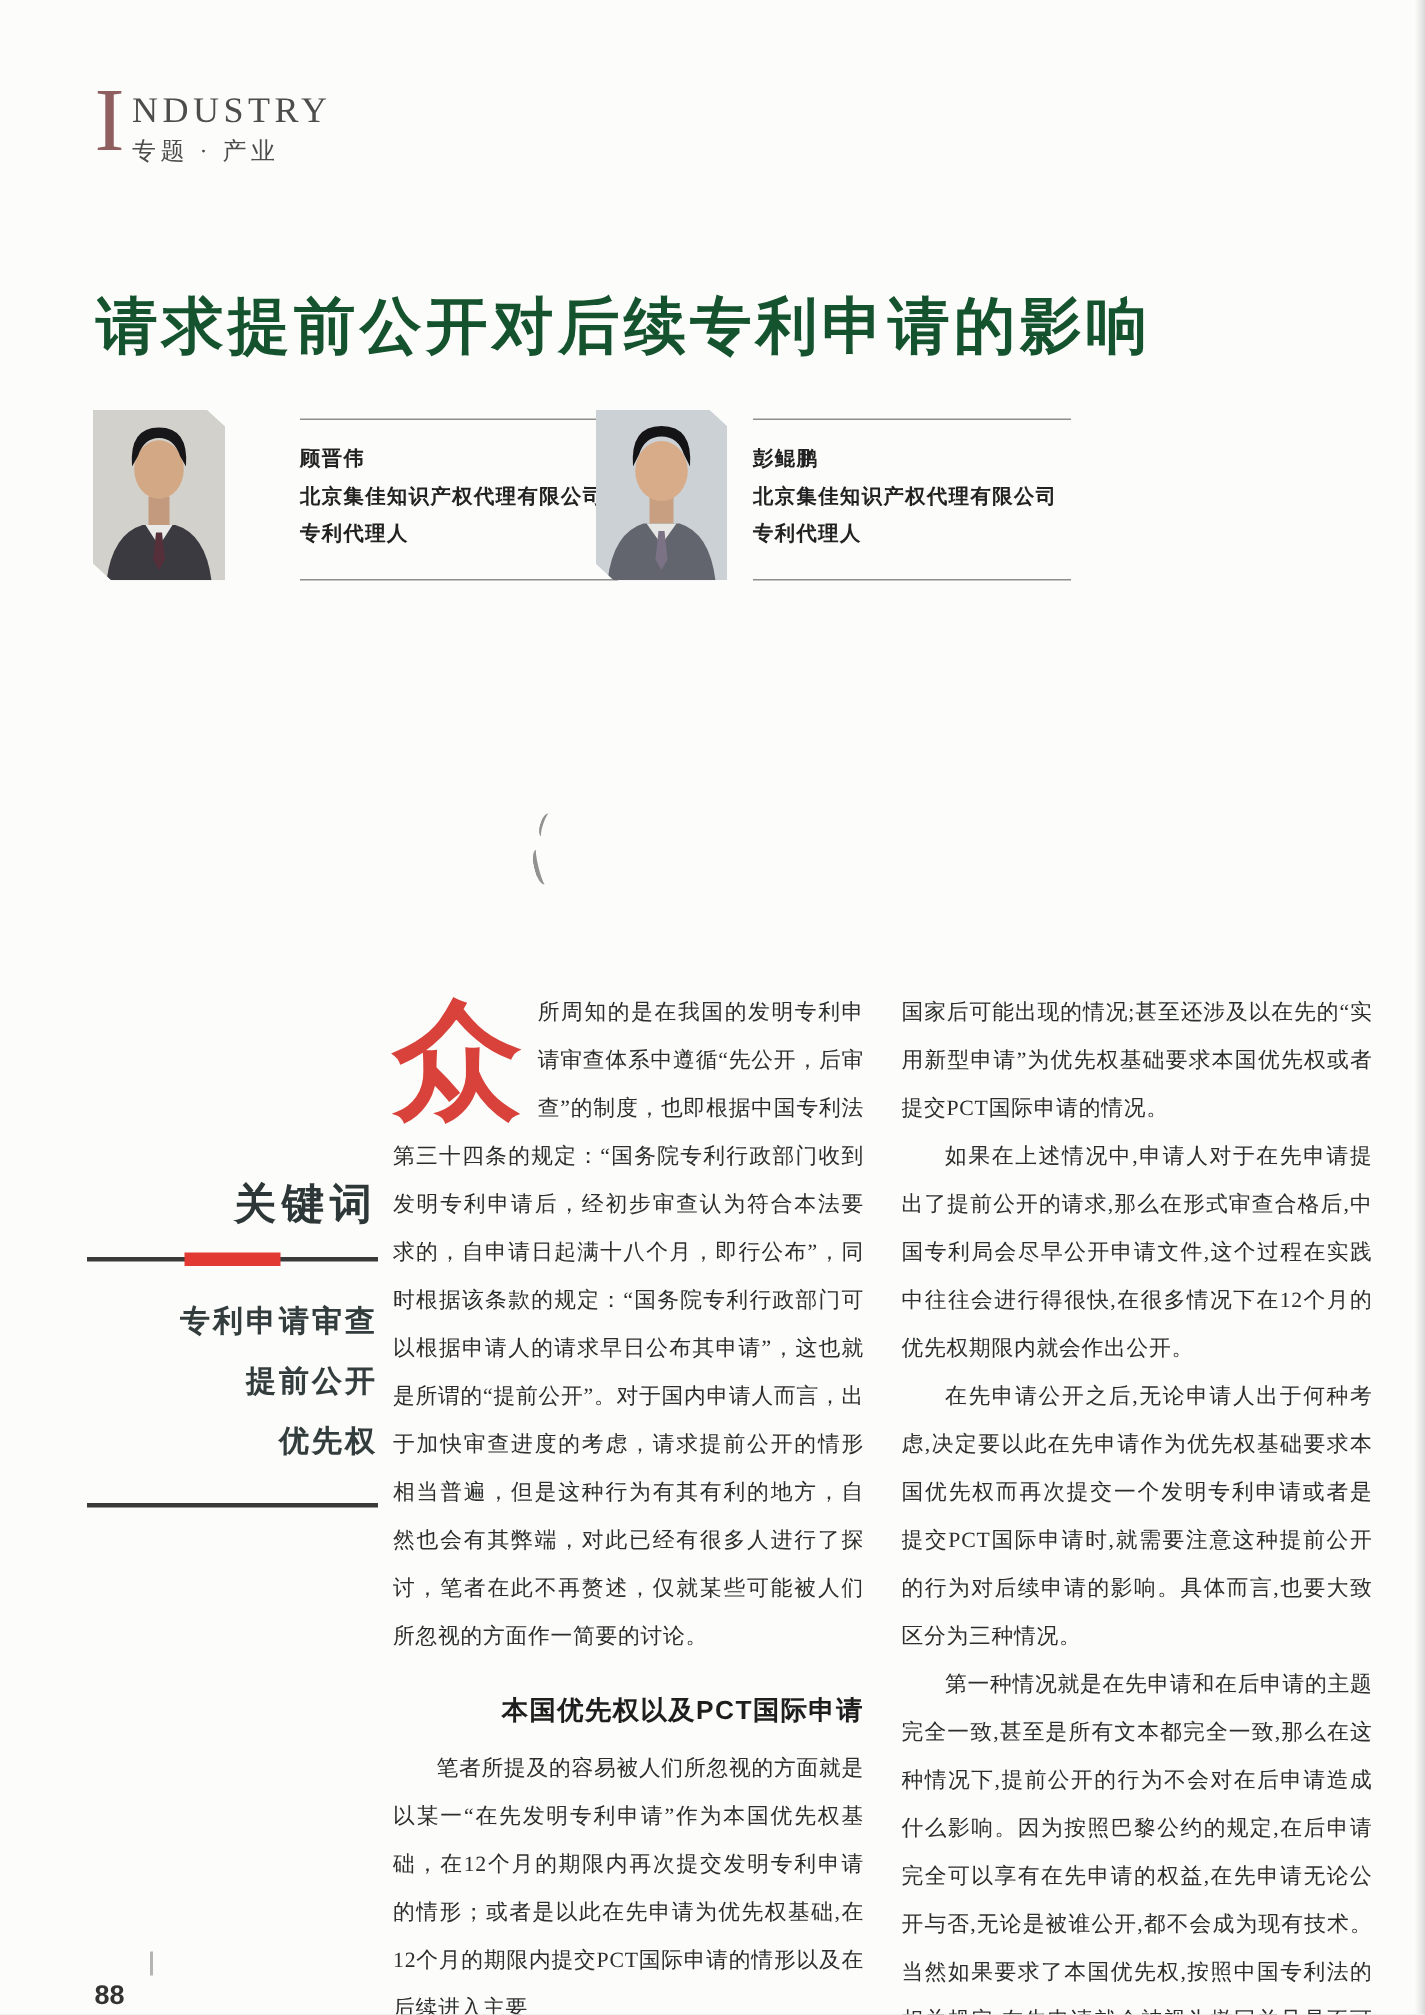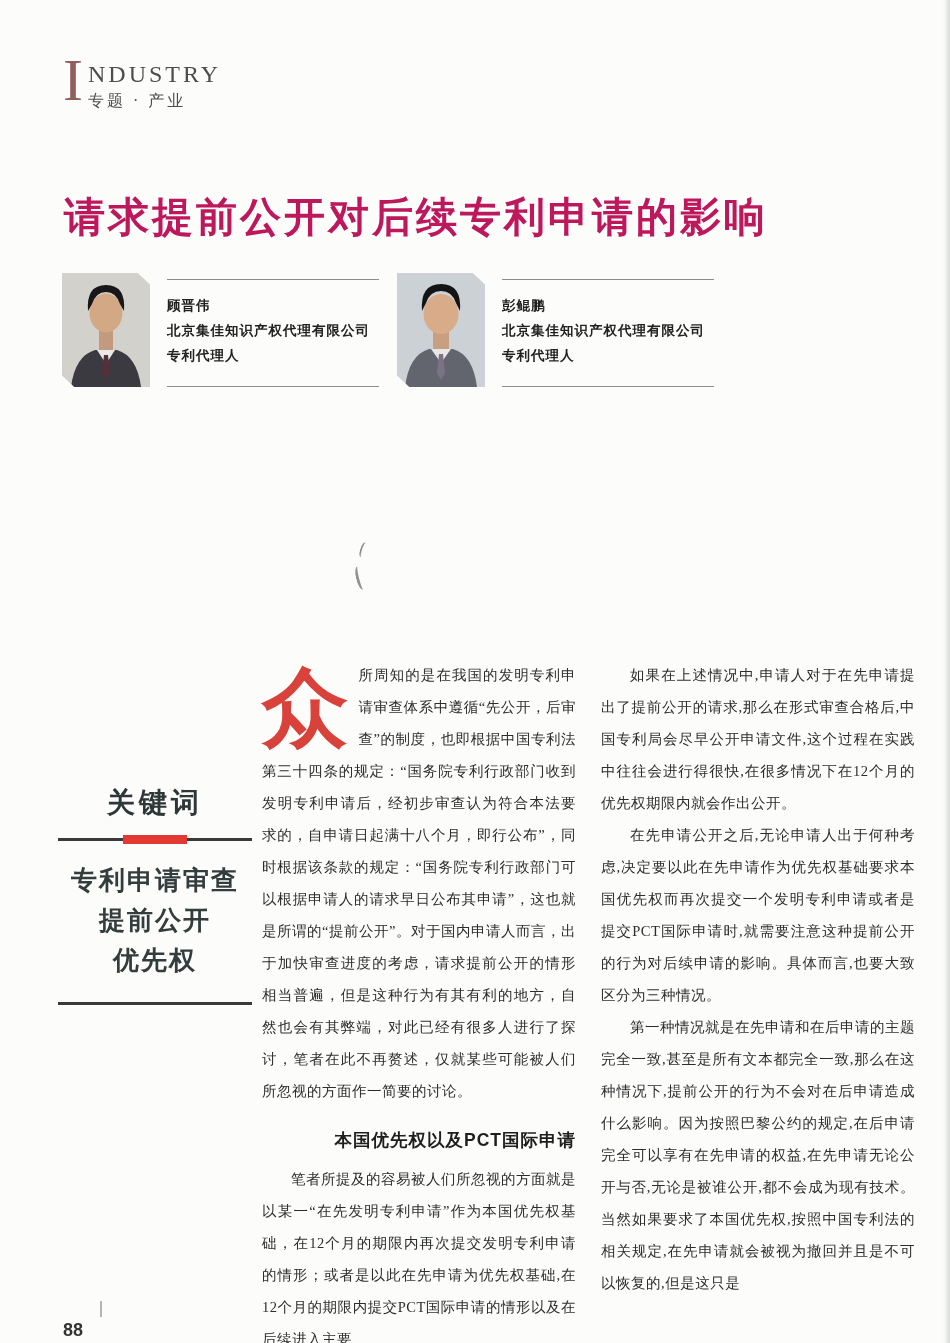--- a/index.html
+++ b/index.html
@@ -23,56 +23,56 @@
   .masthead-right { margin-left:5px; padding-top:5px; }
   .masthead-word {
     font-family:"Liberation Serif",serif; font-size:24px; letter-spacing:3px;
     color:#4d4d4d;
   }
   .masthead-sub { font-size:16px; color:#4d4d4d; letter-spacing:3px; margin-top:3px; }
   
   .article-title {
     position:absolute; left:64px; top:190px; width:820px;
     font-family:"Liberation Sans",sans-serif; font-weight:700;
-    font-size:41px; letter-spacing:3px; color:#be185d;
+    font-size:41px; letter-spacing:3px; color:#14532d;
   }
   
   .author { position:absolute; top:273px; display:flex; }
-  .author-1 { left:62px; }
+  .author-1 { left:62px;gap:33px; }
   .author-2 { left:397px; }
   .author-photo {
     width:88px; height:114px; flex:none; overflow:hidden;
     clip-path:polygon(0 0, 86% 0, 100% 10%, 100% 100%, 14% 100%, 0 90%);
   }
   .author-photo svg { display:block; width:100%; height:100%; }
   .author-meta {
     margin-left:17px; width:212px; margin-top:6px;
     border-top:1px solid #8e8e8e; border-bottom:1px solid #8e8e8e;
     padding:13px 0 12px;
   }
   .author-meta div {
     font-family:"Liberation Sans",sans-serif; font-weight:600;
     font-size:13.5px; line-height:25px; color:#222; letter-spacing:1px;
   }
   
-  .keywords { position:absolute; left:58px; top:784px; width:194px; text-align:center; }
+  .keywords { position:absolute; left:58px; top:784px; width:194px; text-align:right; }
   .keywords-heading {
     font-size:28px; font-weight:700; color:#2d3737; letter-spacing:4px;
   }
   .keywords-divider { position:relative; height:9px; margin-top:13px; }
   .keywords-divider .base {
     position:absolute; left:0; right:0; top:3px; height:3px; background:#3a3a3a;
   }
   .keywords-divider .accent {
     position:absolute; left:50%; transform:translateX(-50%);
     top:0; width:64px; height:9px; background:#e23a33;
   }
   .keywords-items { margin-top:17px; }
   .keywords-items div {
-    font-size:26px; font-weight:700; color:#333d3d; line-height:40px; letter-spacing:2px;
+    font-size:20px; font-weight:700; color:#333d3d; line-height:40px; letter-spacing:2px;
   }
   .keywords-rule-bottom { margin-top:21px; height:3px; background:#3a3a3a; }
   
   .col { position:absolute; top:659px; width:314px; }
   .col-1 { left:262px; }
   .col-2 { left:601px; }
   .col p {
     font-size:14.5px; line-height:32px; text-align:justify;
     color:#2c2e2e; letter-spacing:.5px;
   }
@@ -178,20 +178,21 @@
     <div class="keywords-rule-bottom"></div>
   </aside>
 
   <div class="col col-1">
     <p><span class="dropcap">众</span><span>所周知的是在我国的发明专利申请审查体系中遵循“先公开，后审查”的制度，也即根据中国专利法第三十四条的规定：“国务院专利行政部门收到发明专利申请后，经初步审查认为符合本法要求的，自申请日起满十八个月，即行公布”，同时根据该条款的规定：“国务院专利行政部门可以根据申请人的请求早日公布其申请”，这也就是所谓的“提前公开”。对于国内申请人而言，出于加快审查进度的考虑，请求提前公开的情形相当普遍，但是这种行为有其有利的地方，自然也会有其弊端，对此已经有很多人进行了探讨，笔者在此不再赘述，仅就某些可能被人们所忽视的方面作一简要的讨论。</span></p>
     <h2 class="section-heading">本国优先权以及PCT国际申请</h2>
     <p class="indent">笔者所提及的容易被人们所忽视的方面就是以某一“在先发明专利申请”作为本国优先权基础，在12个月的期限内再次提交发明专利申请的情形；或者是以此在先申请为优先权基础,在12个月的期限内提交PCT国际申请的情形以及在后续进入主要</p>
   </div>
 
   <div class="col col-2">
+    <p>国家后可能出现的情况;甚至还涉及以在先的“实用新型申请”为优先权基础要求本国优先权或者提交PCT国际申请的情况。</p>
     <p class="indent">如果在上述情况中,申请人对于在先申请提出了提前公开的请求,那么在形式审查合格后,中国专利局会尽早公开申请文件,这个过程在实践中往往会进行得很快,在很多情况下在12个月的优先权期限内就会作出公开。</p>
     <p class="indent">在先申请公开之后,无论申请人出于何种考虑,决定要以此在先申请作为优先权基础要求本国优先权而再次提交一个发明专利申请或者是提交PCT国际申请时,就需要注意这种提前公开的行为对后续申请的影响。具体而言,也要大致区分为三种情况。</p>
     <p class="indent">第一种情况就是在先申请和在后申请的主题完全一致,甚至是所有文本都完全一致,那么在这种情况下,提前公开的行为不会对在后申请造成什么影响。因为按照巴黎公约的规定,在后申请完全可以享有在先申请的权益,在先申请无论公开与否,无论是被谁公开,都不会成为现有技术。当然如果要求了本国优先权,按照中国专利法的相关规定,在先申请就会被视为撤回并且是不可以恢复的,但是这只是</p>
   </div>
 
   <div class="footer">
     <span class="footer-num">88</span>
     <span class="footer-bar"></span>
   </div>
 </div>

